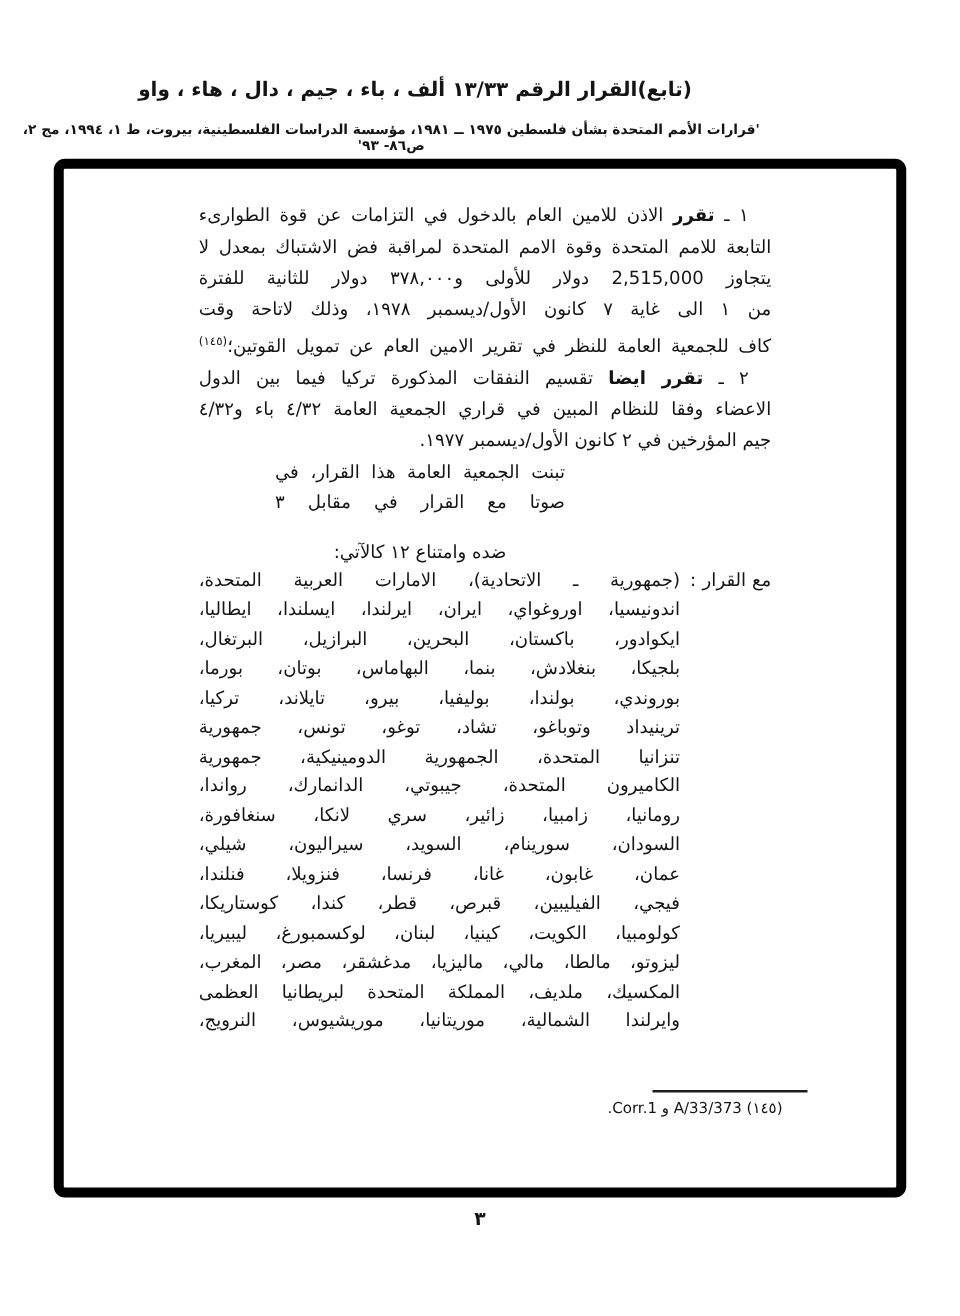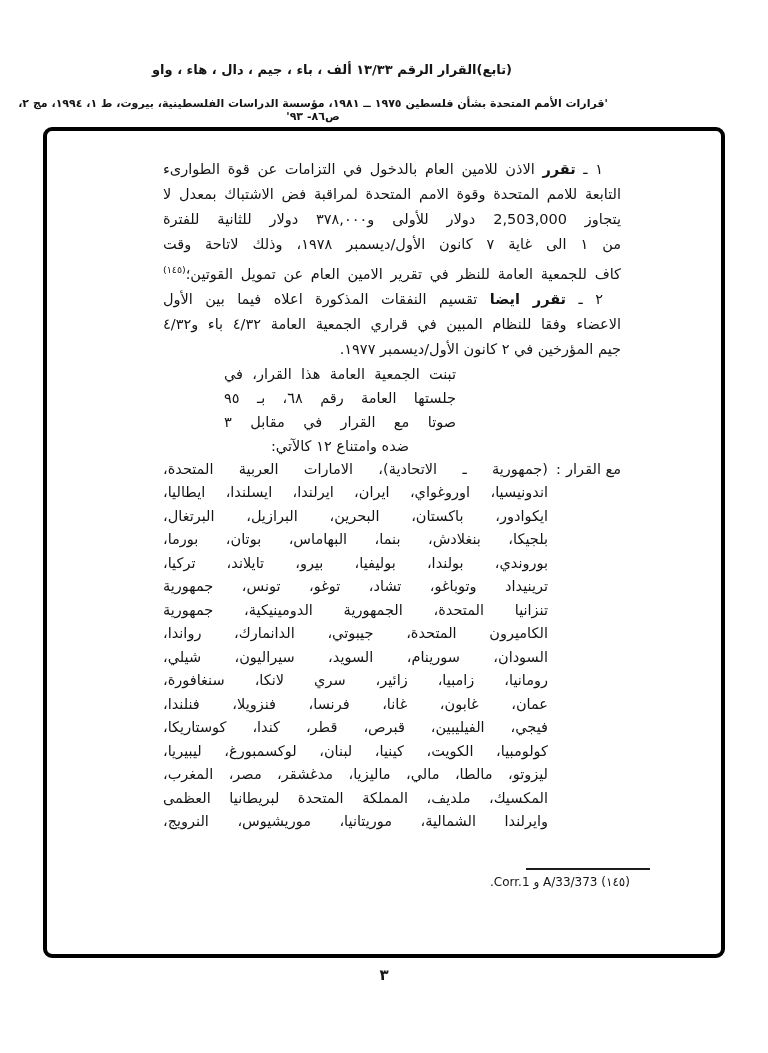--- a/index.html
+++ b/index.html
@@ -8,49 +8,49 @@
     width: 768px; height: 1053px;
     background: #ffffff;
     font-family: "DejaVu Sans", sans-serif;
     color: #141414;
     position: relative;
     overflow: hidden;
   }
   .hdr-title {
     position: absolute; top: 62px; left: 0; width: 664px;
     text-align: center; direction: rtl;
-    font-weight: bold; font-size: 13px;
+    font-weight: bold; font-size: 16px;
   }
   .hdr-src {
     position: absolute; top: 97px; left: 0; width: 626px;
     text-align: center; direction: rtl;
     font-weight: bold; font-size: 11px;
   }
   .gbox {
     position: absolute; left: 43px; top: 127px;
     width: 682px; height: 831px;
-    border: 4px solid #000000;
+    border: 8px solid #000000;
     border-radius: 9px;
     background: #ffffff;
   }
   .content {
     position: absolute; top: 26px; right: 100px; width: 458px;
     direction: rtl;
   }
   .ln {
     font-size: 14.5px; line-height: 25px;
     text-align: justify; text-align-last: justify;
   }
   .indent { padding-right: 18px; }
   .last { text-align: left; text-align-last: right; }
   .b { font-weight: bold; }
   .fnref { font-size: 9.5px; }
   .adoption { width: 232px; margin-right: 165px; }
   .adoption .ln { line-height: 24px; }
-  .adoption .ctr { text-align: center; text-align-last: center; }
+  .adoption .ctr { text-align: center; text-align-last: center; margin-top: 16px; }
   .vote { display: flex; }
   .vlabel {
     flex: 0 0 73px; width: 73px;
     display: flex; justify-content: space-between;
     font-size: 14.5px; line-height: 23.5px;
     padding-left: 8px;
   }
   .countries { flex: 1; }
   .countries .ln { line-height: 23.5px; }
   .fn { position: absolute; top: 737px; right: 71px; width: 180px; direction: rtl; }
@@ -72,58 +72,57 @@
   <div class="gbox">
     <div class="content">
 
       <div>
         <div class="ln indent">
           <span>١ ـ</span>
           <span class="b">تقرر</span>
           <span>الاذن للامين العام بالدخول في التزامات عن قوة الطوارىء</span>
         </div>
         <div class="ln">التابعة للامم المتحدة وقوة الامم المتحدة لمراقبة فض الاشتباك بمعدل لا</div>
-        <div class="ln">يتجاوز 2,503,000 دولار للأولى و٣٧٨,٠٠٠ دولار للثانية للفترة</div>
+        <div class="ln">يتجاوز 2,515,000 دولار للأولى و٣٧٨,٠٠٠ دولار للثانية للفترة</div>
         <div class="ln">من ١ الى غاية ٧ كانون الأول/ديسمبر ١٩٧٨، وذلك لاتاحة وقت</div>
         <div class="ln"><span>كاف للجمعية العامة للنظر في تقرير الامين العام عن تمويل القوتين؛</span><sup class="fnref">(١٤٥)</sup></div>
       </div>
 
       <div>
         <div class="ln indent">
           <span>٢ ـ</span>
           <span class="b">تقرر ايضا</span>
-          <span>تقسيم النفقات المذكورة اعلاه فيما بين الأول</span>
+          <span>تقسيم النفقات المذكورة تركيا فيما بين الدول</span>
         </div>
         <div class="ln">الاعضاء وفقا للنظام المبين في قراري الجمعية العامة ٤/٣٢ باء و٤/٣٢</div>
         <div class="ln last">جيم المؤرخين في ٢ كانون الأول/ديسمبر ١٩٧٧.</div>
       </div>
 
       <div class="adoption">
         <div class="ln">تبنت الجمعية العامة هذا القرار، في</div>
-        <div class="ln">جلستها العامة رقم ٦٨، بـ ٩٥</div>
         <div class="ln">صوتا مع القرار في مقابل ٣</div>
         <div class="ln ctr">ضده وامتناع ١٢ كالآتي:</div>
       </div>
 
       <div class="vote">
         <div class="vlabel">
           <span>مع القرار</span>
           <span>:</span>
         </div>
         <div class="countries">
           <div class="ln">(جمهورية ـ الاتحادية)، الامارات العربية المتحدة،</div>
           <div class="ln">اندونيسيا، اوروغواي، ايران، ايرلندا، ايسلندا، ايطاليا،</div>
           <div class="ln">ايكوادور، باكستان، البحرين، البرازيل، البرتغال،</div>
           <div class="ln">بلجيكا، بنغلادش، بنما، البهاماس، بوتان، بورما،</div>
           <div class="ln">بوروندي، بولندا، بوليفيا، بيرو، تايلاند، تركيا،</div>
           <div class="ln">ترينيداد وتوباغو، تشاد، توغو، تونس، جمهورية</div>
           <div class="ln">تنزانيا المتحدة، الجمهورية الدومينيكية، جمهورية</div>
           <div class="ln">الكاميرون المتحدة، جيبوتي، الدانمارك، رواندا،</div>
+          <div class="ln">رومانيا، زامبيا، زائير، سري لانكا، سنغافورة،</div>
           <div class="ln">السودان، سورينام، السويد، سيراليون، شيلي،</div>
-          <div class="ln">رومانيا، زامبيا، زائير، سري لانكا، سنغافورة،</div>
           <div class="ln">عمان، غابون، غانا، فرنسا، فنزويلا، فنلندا،</div>
           <div class="ln">فيجي، الفيليبين، قبرص، قطر، كندا، كوستاريكا،</div>
           <div class="ln">كولومبيا، الكويت، كينيا، لبنان، لوكسمبورغ، ليبيريا،</div>
           <div class="ln">ليزوتو، مالطا، مالي، ماليزيا، مدغشقر، مصر، المغرب،</div>
           <div class="ln">المكسيك، ملديف، المملكة المتحدة لبريطانيا العظمى</div>
           <div class="ln">وايرلندا الشمالية، موريتانيا، موريشيوس، النرويج،</div>
         </div>
       </div>
 
     </div>

